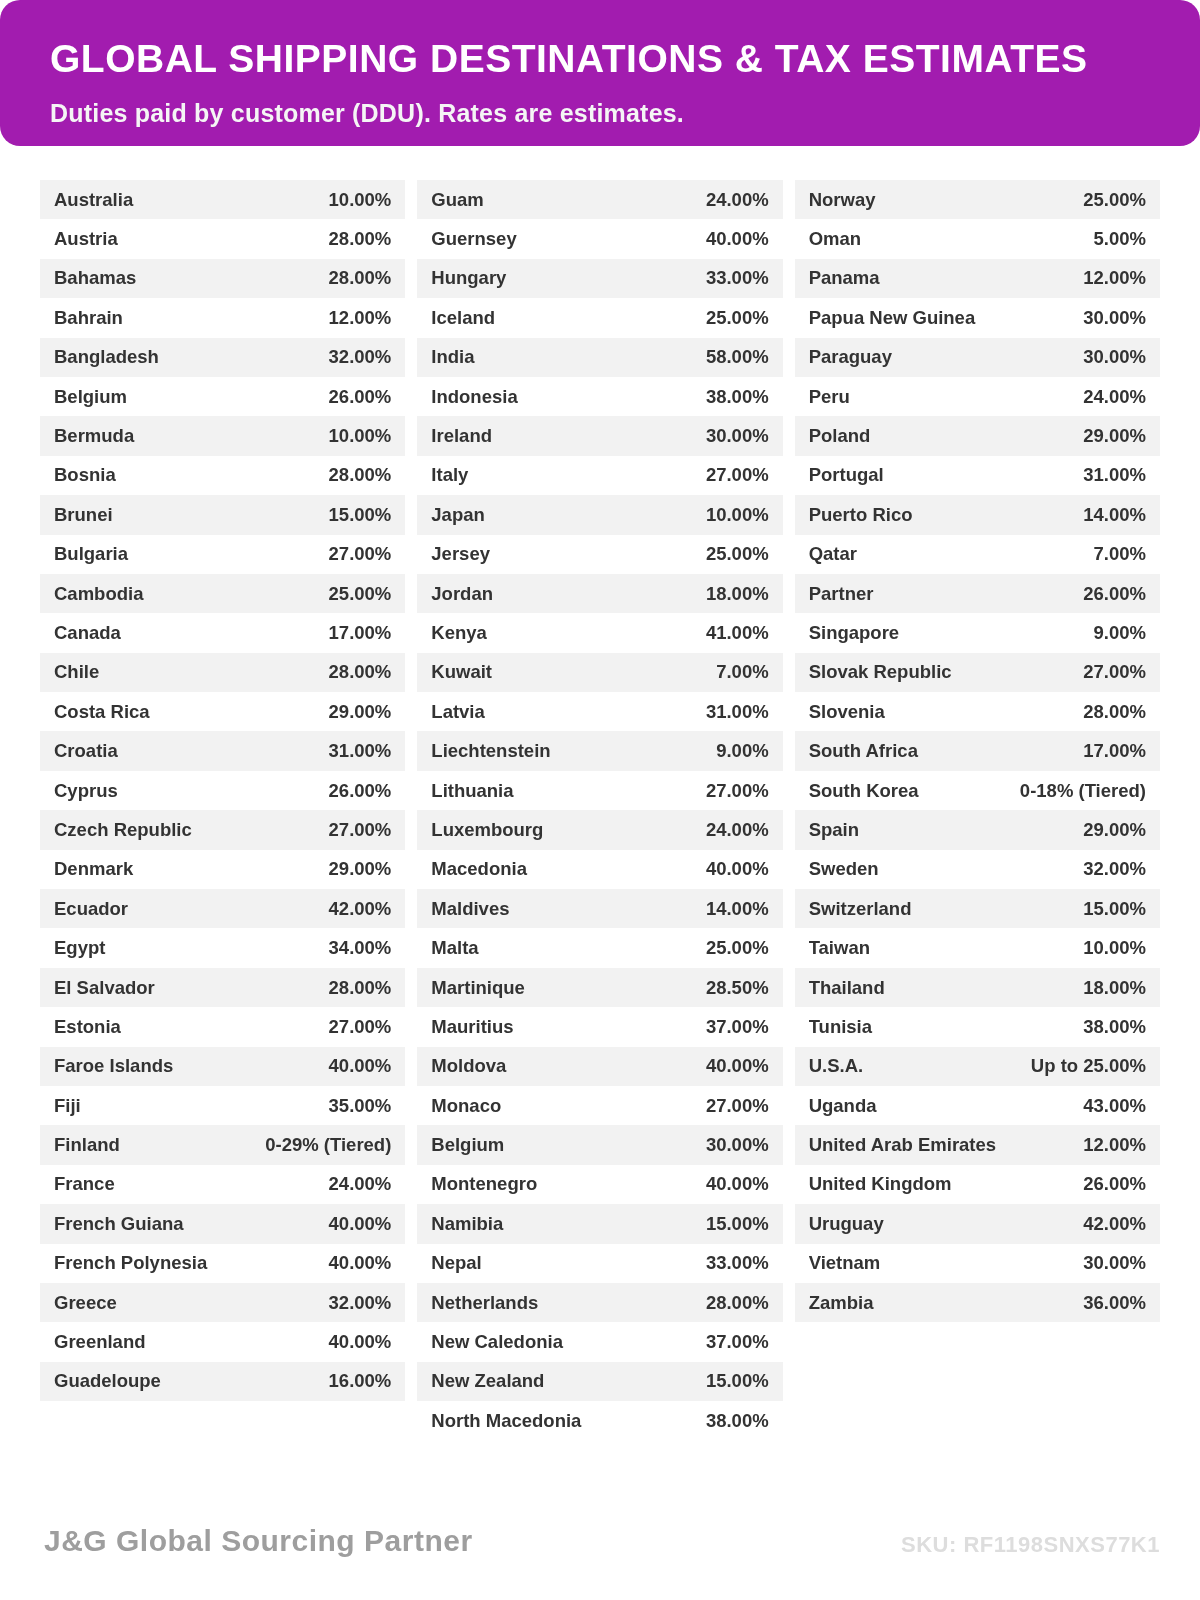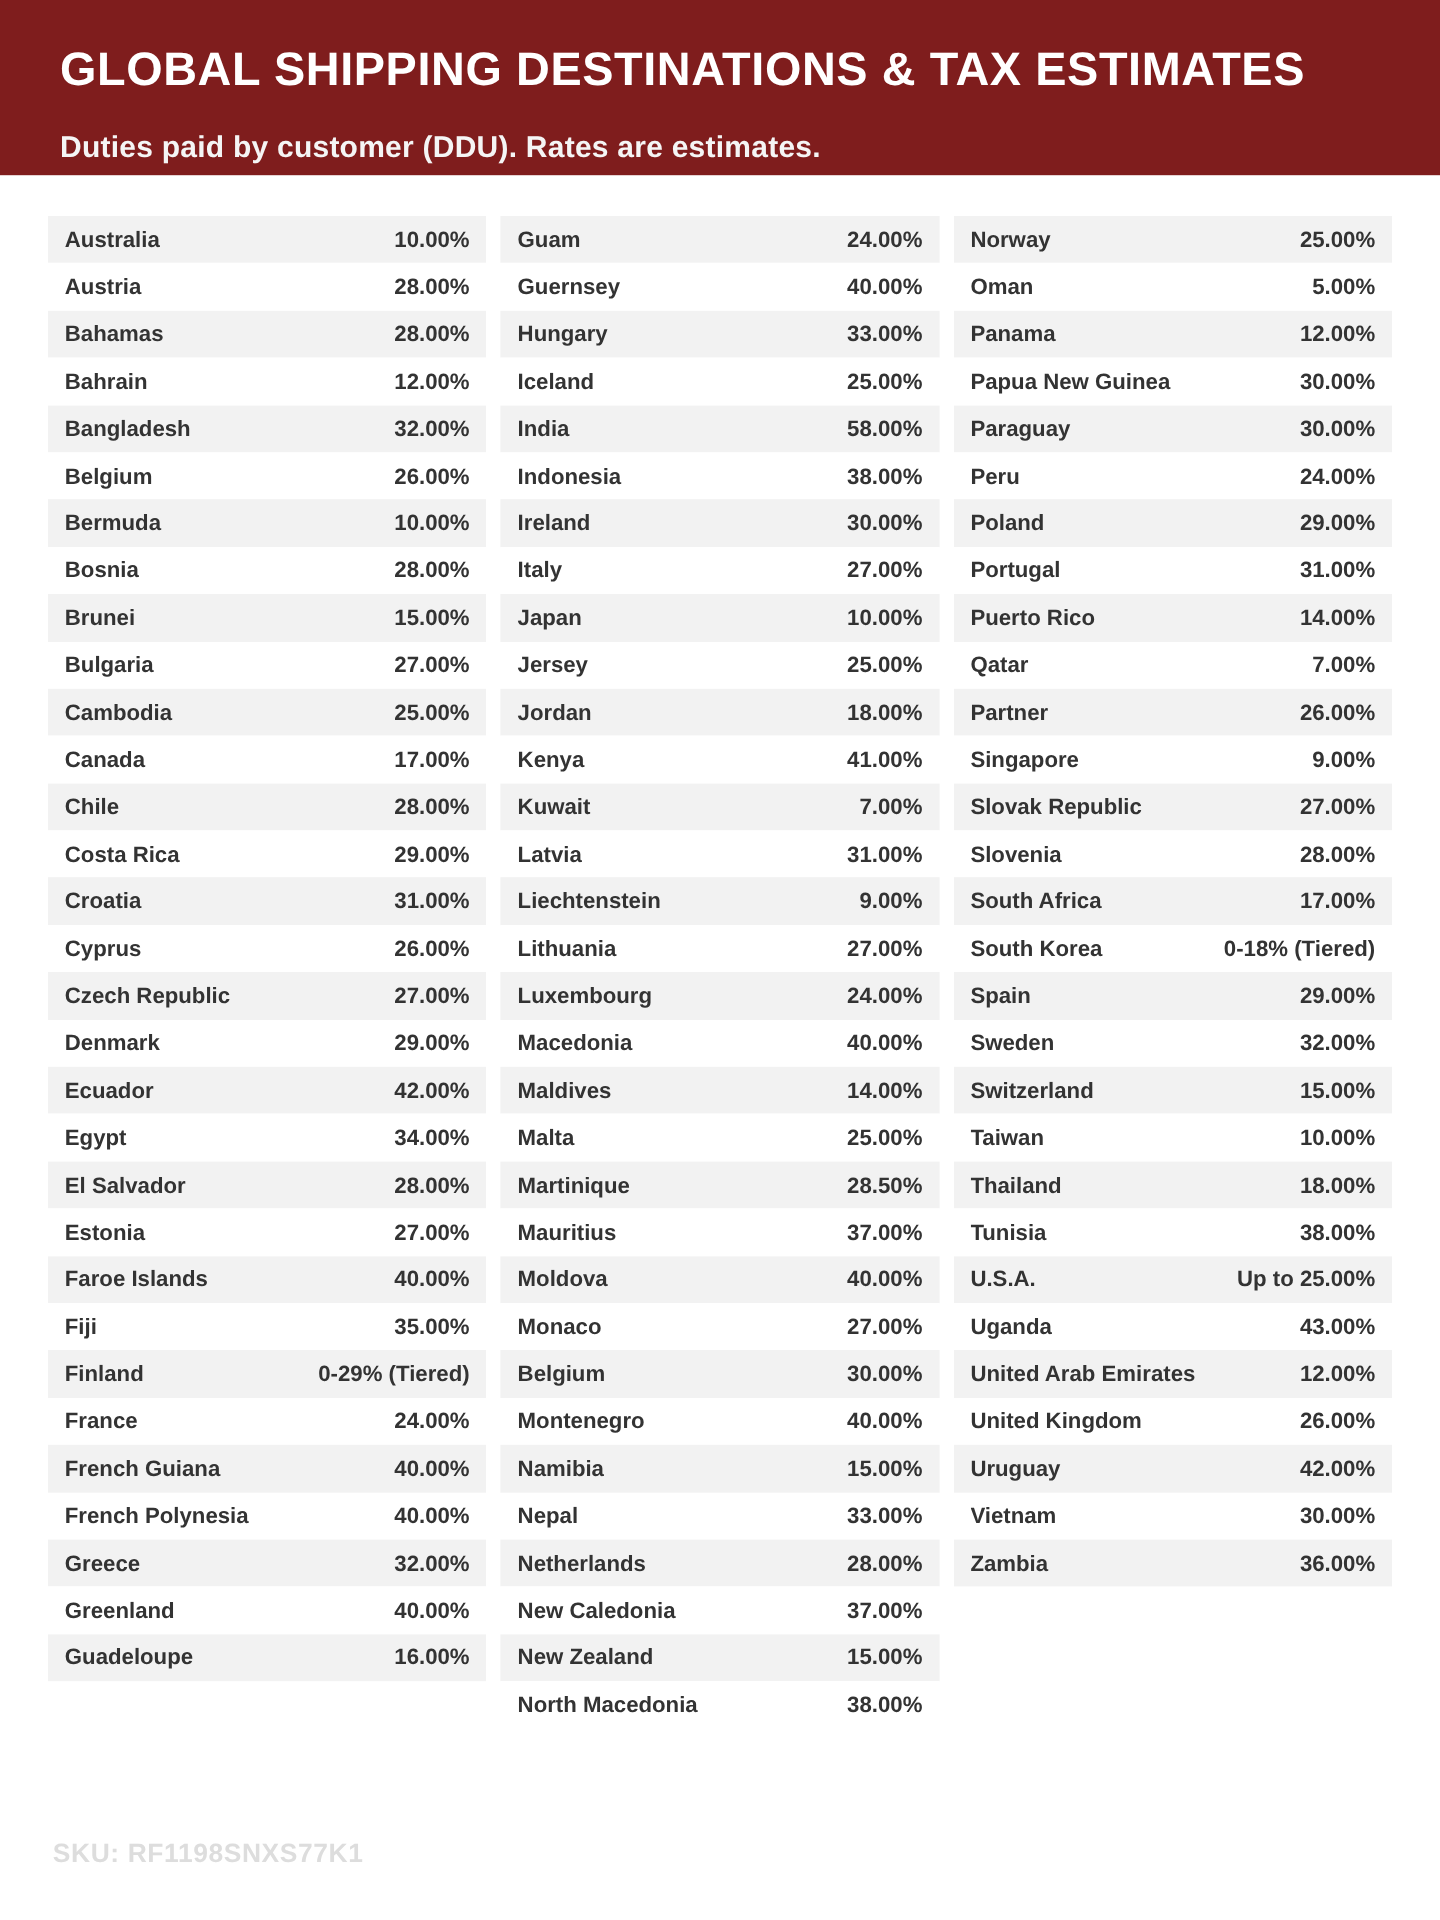--- a/index.html
+++ b/index.html
@@ -6,33 +6,34 @@
   html, body { background: #ffffff; }
   body {
     width: 1200px;
     height: 1600px;
     position: relative;
     font-family: "Liberation Sans", "DejaVu Sans", sans-serif;
     color: #333333;
     overflow: hidden;
   }
   .header {
-    background: #7f1d1d;
+    background: #a21caf;
     color: #ffffff;
     padding: 38px 50px 34px 50px;
     height: 146px;
+    border-radius: 20px;
   }
   .header .title {
     font-size: 39px;
     font-weight: bold;
     letter-spacing: 0.5px;
     line-height: 1.1;
   }
   .header .subtitle {
-    margin-top: 28px;
+    margin-top: 18px;
     font-size: 25px;
     font-weight: bold;
     color: #f5f5f5;
     letter-spacing: 0.2px;
   }
   .table-area {
     display: flex;
     gap: 12px;
     padding: 0 40px;
     margin-top: 34px;
@@ -465,14 +466,15 @@
         <span class="rate">30.00%</span>
       </div>
       <div class="row">
         <span class="country">Zambia</span>
         <span class="rate">36.00%</span>
       </div>
     </div>
 </div>
 
 <div class="footer">
+  <div class="brand">J&amp;G Global Sourcing Partner</div>
   <div class="sku">SKU: RF1198SNXS77K1</div>
 </div>
 
 </body></html>

